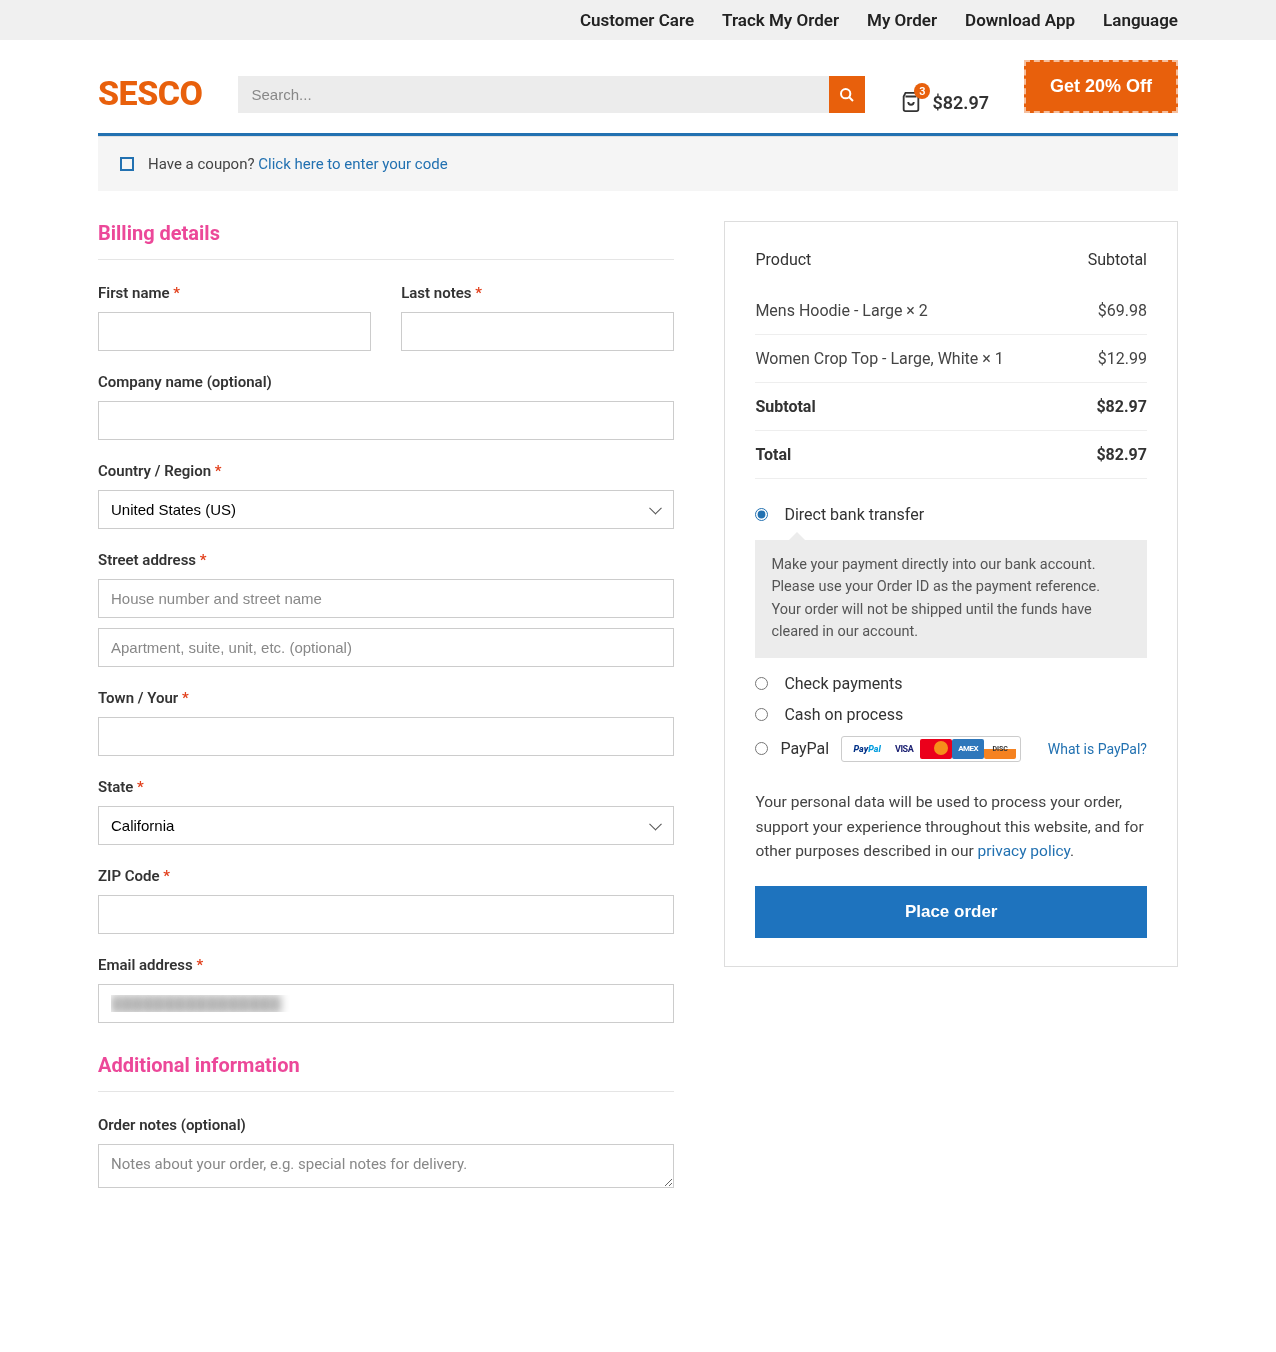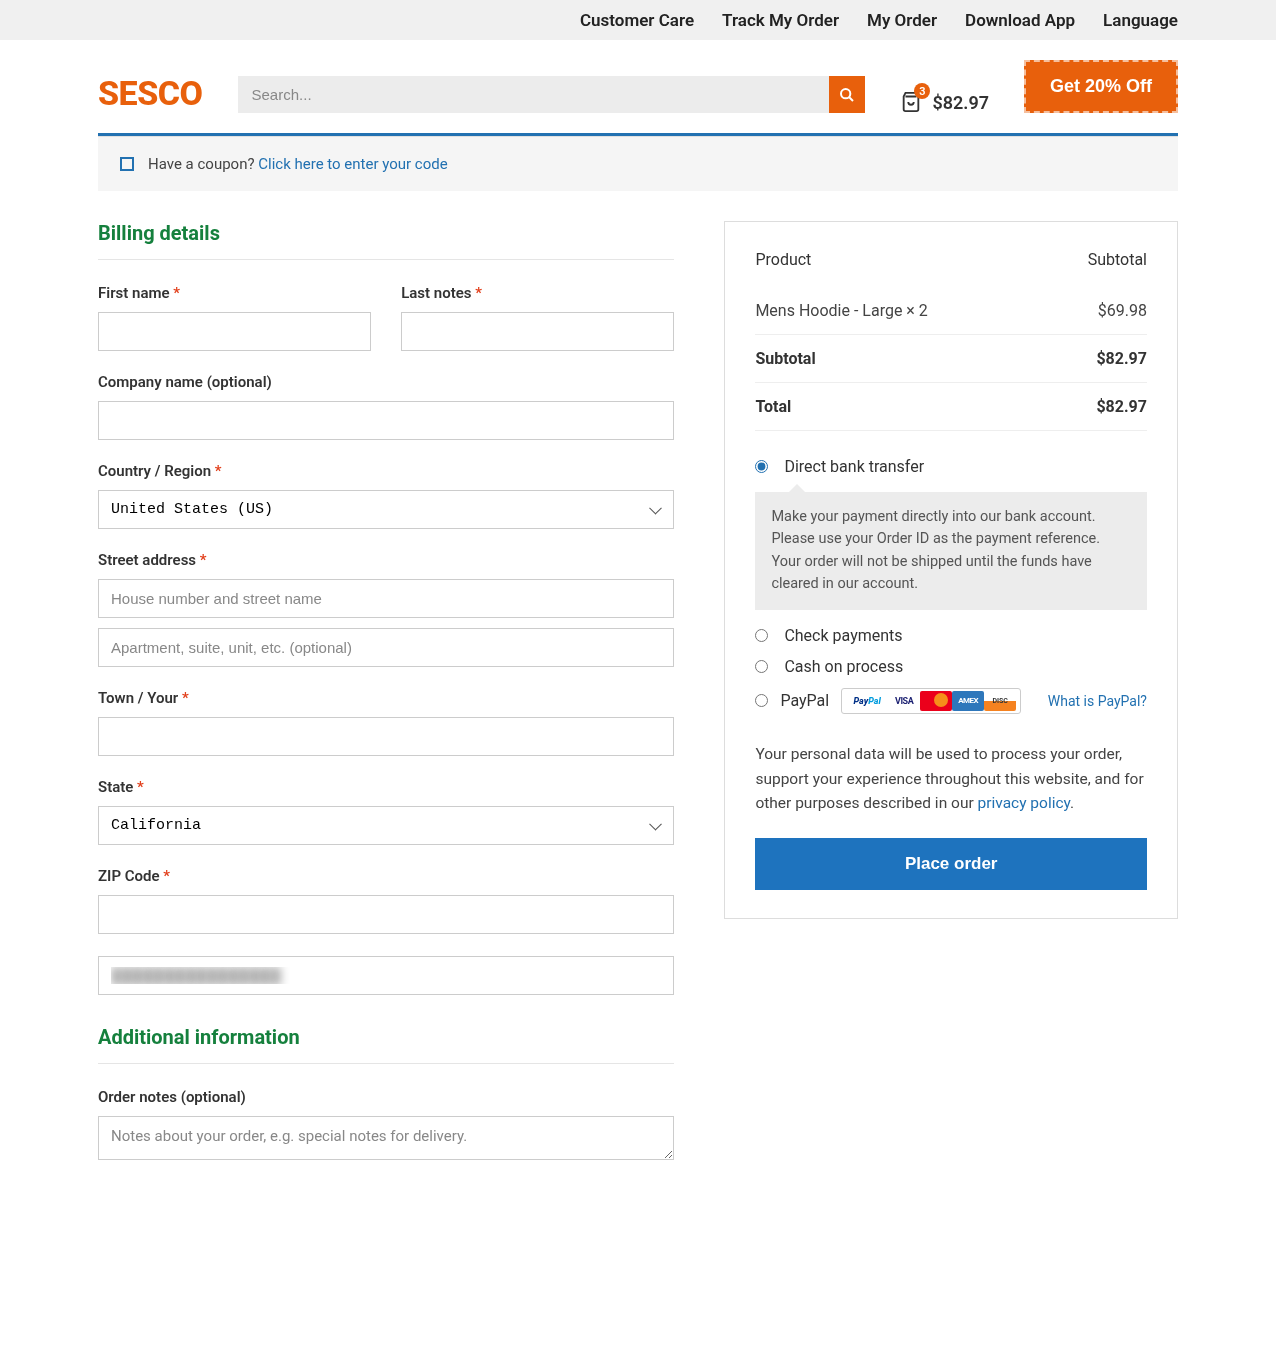--- a/index.html
+++ b/index.html
@@ -18,31 +18,31 @@
   .cart-total { font-size: 18px; font-weight: 600; color: #333; }
   .promo-btn { background: #e8600c; color: #fff; font-weight: 700; font-size: 18px; padding: 14px 24px; border: 2px dashed rgba(255,255,255,0.6); cursor: pointer; }
   .main { max-width: 1120px; margin: 0 auto; padding: 0 20px 60px; }
   .accent-line { border-top: 3px solid #2271b1; margin-bottom: 0; }
   .coupon-bar { background: #f5f5f5; border-top: 1px solid #e0e0e0; padding: 18px 22px; display: flex; align-items: center; gap: 14px; font-size: 15px; color: #444; }
   .coupon-icon { width: 14px; height: 14px; border: 2px solid #2271b1; }
   .coupon-link { color: #2271b1; cursor: pointer; }
   .content { display: flex; gap: 0; margin-top: 30px; }
   .left-col { flex: 0 0 58%; padding-right: 50px; }
   .right-col { flex: 0 0 42%; border: 1px solid #ddd; padding: 28px 30px; align-self: flex-start; }
-  h3 { font-size: 20px; font-weight: 700; color: #15803d; margin-bottom: 14px; }
+  h3 { font-size: 20px; font-weight: 700; color: #ec4899; margin-bottom: 14px; }
   .divider { border-bottom: 1px solid #e5e5e5; margin-bottom: 24px; }
   .form-row { display: flex; gap: 30px; }
   .form-group { flex: 1; margin-bottom: 22px; }
   .form-label { display: block; font-size: 15px; font-weight: 600; color: #333; margin-bottom: 10px; }
   .req { color: #e2401c; }
   .form-control { width: 100%; padding: 10px 12px; border: 1px solid #ccc; font-size: 15px; background: #fff; outline: none; }
   .form-control::placeholder { color: #888; }
   .select-wrap { position: relative; }
   .select-wrap::after { content: ""; position: absolute; right: 14px; top: 50%; width: 8px; height: 8px; border-right: 1.5px solid #555; border-bottom: 1.5px solid #555; transform: translateY(-70%) rotate(45deg); pointer-events: none; }
-  select.form-control { appearance: none; -webkit-appearance: none; padding-right: 36px; background: #fff; font-family: Liberation Mono, monospace; }
+  select.form-control { appearance: none; -webkit-appearance: none; padding-right: 36px; background: #fff; }
   textarea.form-control { resize: both; height: 44px; font-family: inherit; }
   .blur-val { color: transparent; text-shadow: 0 0 8px rgba(0,0,0,0.3); user-select: none; }
   .summary-head { display: flex; justify-content: space-between; font-weight: 400; font-size: 16px; color: #333; margin-bottom: 18px; }
   .summary-row { display: flex; justify-content: space-between; font-size: 16px; color: #444; padding: 14px 0; border-bottom: 1px solid #eee; }
   .summary-row:last-of-type { border-bottom: 1px solid #ddd; }
   .summary-row.strong { font-weight: 700; color: #333; }
   .pay-methods { margin-top: 20px; }
   .pay-opt { display: flex; align-items: center; gap: 16px; padding: 6px 0; font-size: 16px; color: #333; }
   .pay-opt input[type=radio] { accent-color: #2271b1; cursor: pointer; }
   .pay-opt label { cursor: pointer; }
@@ -160,40 +160,45 @@
         </div>
       </div>
 
       <div class="form-group">
         <label class="form-label"><span>ZIP Code</span> <span class="req">*</span></label>
         <input class="form-control" style="">
       </div>
 
 
       <div class="form-group">
+        <label class="form-label"><span>Email address</span> <span class="req">*</span></label>
         <input class="form-control blur-val" value="████████████████" style="">
       </div>
 
       <h3 class="addl-header">Additional information</h3>
       <div class="divider"></div>
 
       <div class="form-group">
         <label class="form-label">Order notes (optional)</label>
         <textarea class="form-control" placeholder="Notes about your order, e.g. special notes for delivery." style=""></textarea>
       </div>
     </div>
 
     <div class="right-col">
       <div class="summary-head">
         <span>Product</span>
         <span>Subtotal</span>
       </div>
       <div class="summary-row">
         <span>Mens Hoodie - Large × 2</span>
         <span>$69.98</span>
+      </div>
+      <div class="summary-row">
+        <span>Women Crop Top - Large, White × 1</span>
+        <span>$12.99</span>
       </div>
       <div class="summary-row strong">
         <span>Subtotal</span>
         <span>$82.97</span>
       </div>
       <div class="summary-row strong">
         <span>Total</span>
         <span>$82.97</span>
       </div>
 

